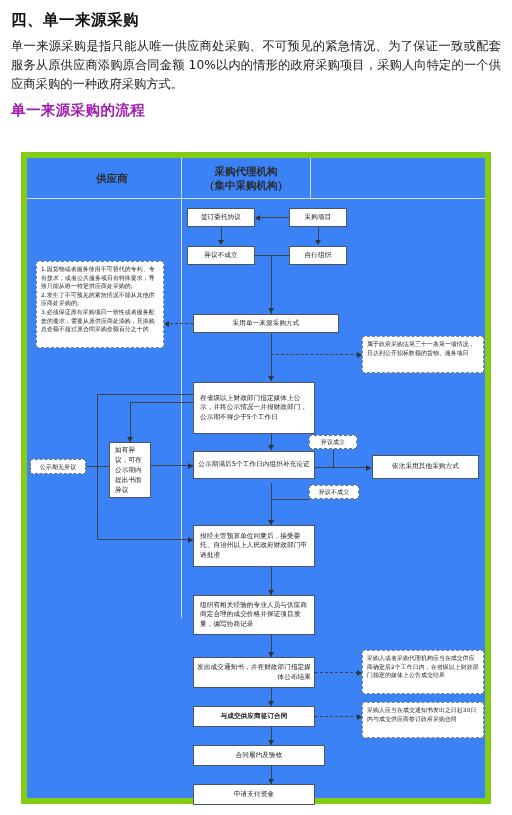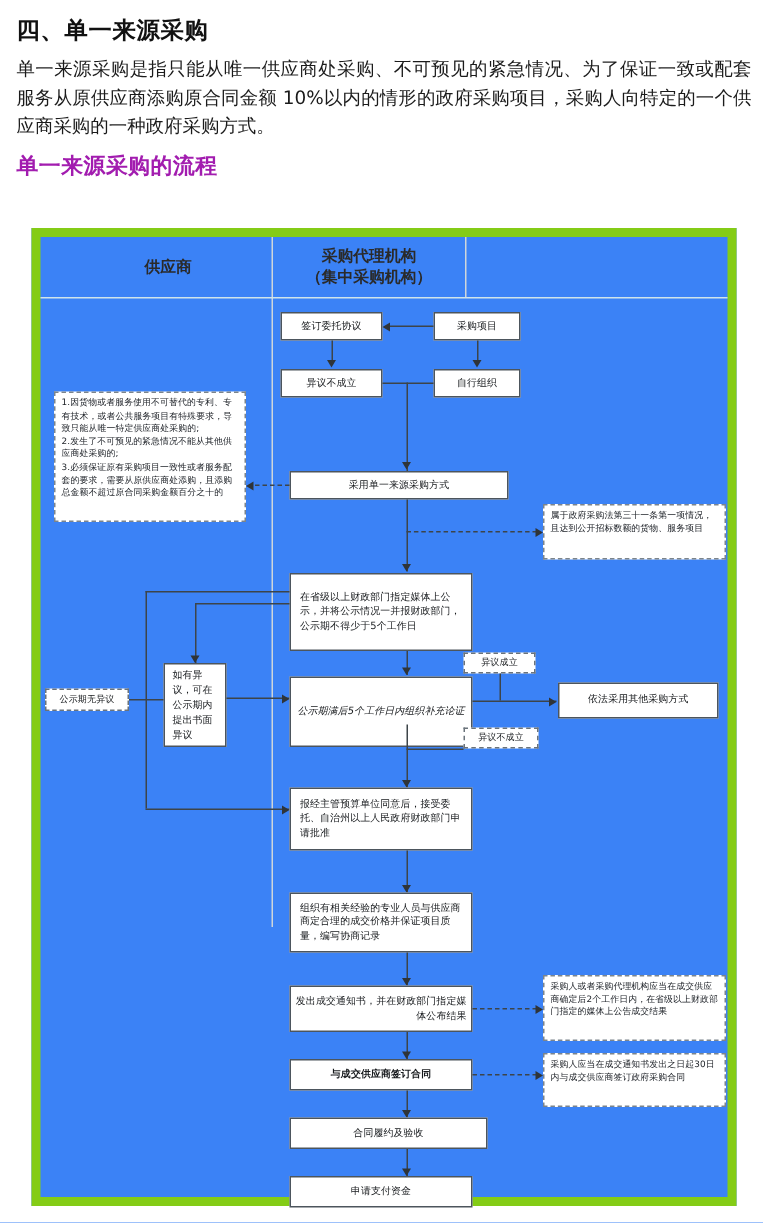--- a/index.html
+++ b/index.html
@@ -189,21 +189,21 @@
       <div class="ln h" style="left:70px; top:236px; width:96px;"></div>
       <div class="ln h" style="left:70px; top:381px; width:96px;"></div>
       <div class="arw right" style="left:161px; top:378.5px;"></div>
 
       <div class="ln h" style="left:124px; top:307px; width:42px;"></div>
       <div class="arw right" style="left:161px; top:304.5px;"></div>
 
       <div class="ln v" style="left:244px; top:276px; height:16px;"></div>
       <div class="arw down" style="left:240.8px; top:287px;"></div>
 
-      <div class="node" style="left:166px; top:293px; width:122px; height:47px;font-style:italic;">公示期满后5个工作日内组织补充论证</div>
+      <div class="node" style="left:166px; top:293px; width:122px; height:28px;">公示期满后5个工作日内组织补充论证</div>
 
       <div class="node dashed" style="left:282px; top:277px; width:48px; height:14px; font-size:6px;">异议成立</div>
       <div class="ln v" style="left:306px; top:291px; height:18px;"></div>
 
       <div class="ln h" style="left:288px; top:309px; width:56px;"></div>
       <div class="arw right" style="left:339px; top:306.5px;"></div>
       <div class="node" style="left:345px; top:297px; width:107px; height:24px;">依法采用其他采购方式</div>
 
       <div class="node dashed" style="left:282px; top:327px; width:50px; height:14px; font-size:6px;">异议不成立</div>
       <div class="ln h" style="left:244px; top:341px; width:38px;"></div>

